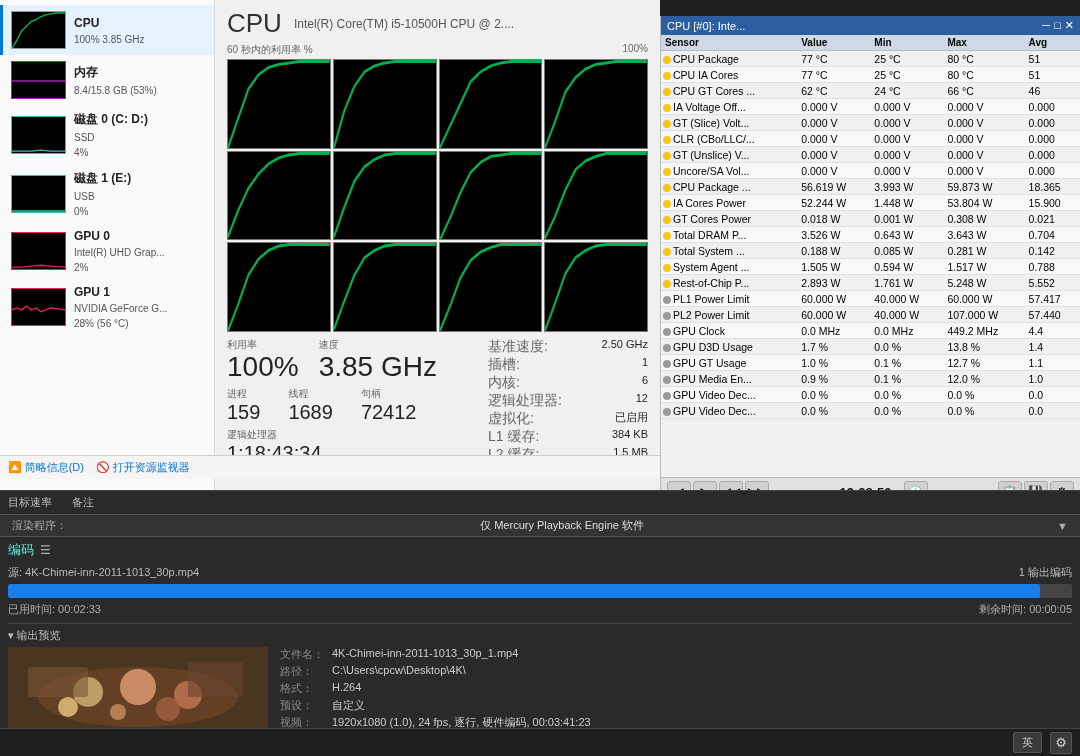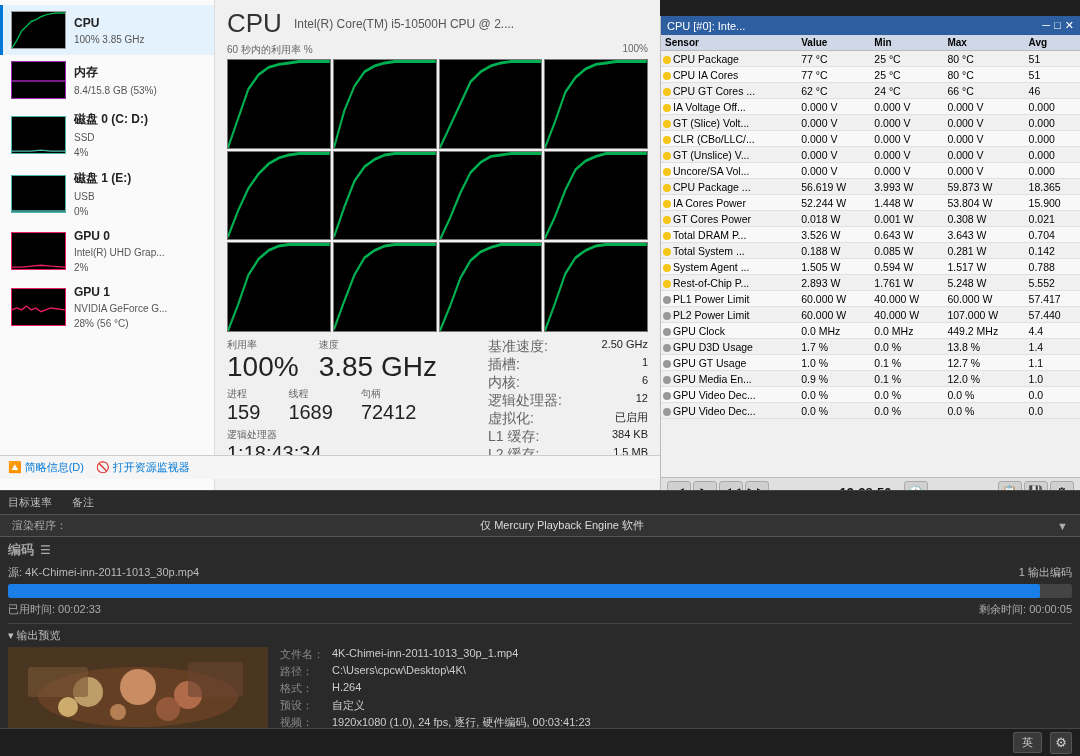--- a/index.html
+++ b/index.html
@@ -231,21 +231,21 @@
       background: #2a2a2a;
       padding: 4px 8px;
     }
 
     .encode-header {
       display: flex;
       align-items: center;
       gap: 6px;
       margin-bottom: 6px;
     }
-    .encode-title { color: #a3a3a3; font-size: 13px; font-weight: 700; }
+    .encode-title { color: #5eead4; font-size: 13px; font-weight: 400; }
     .encode-menu-icon { color: #aaa; font-size: 12px; cursor: pointer; }
 
     .encode-source-row {
       display: flex;
       justify-content: space-between;
       font-size: 11px;
       color: #bbb;
       margin-bottom: 4px;
     }
 

